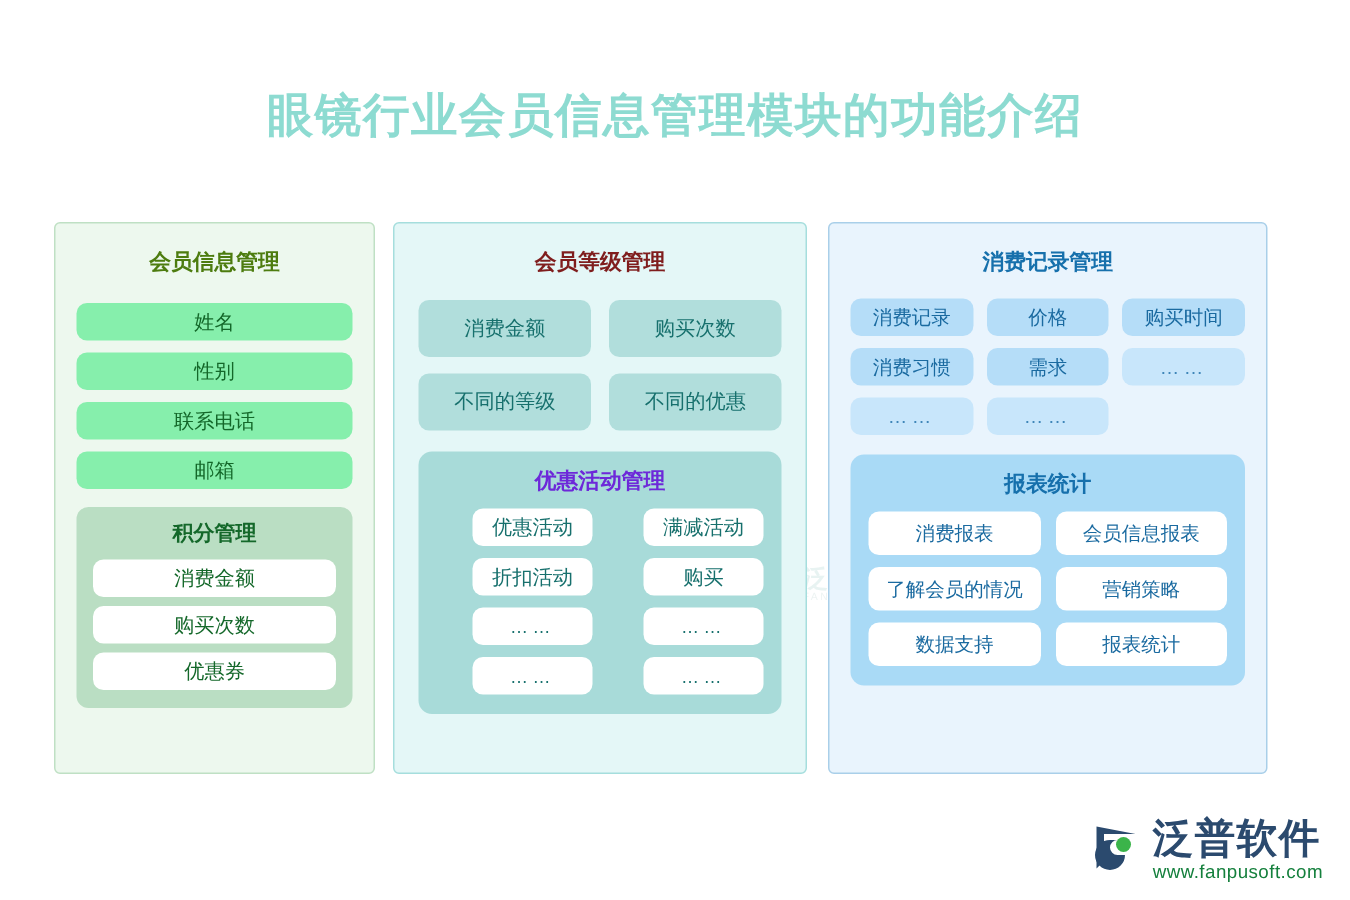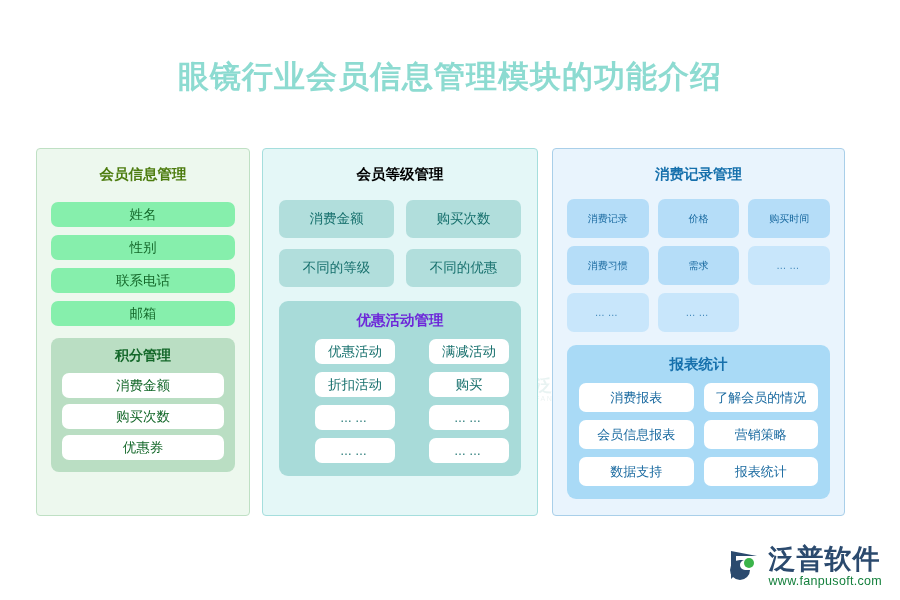--- a/index.html
+++ b/index.html
@@ -135,21 +135,21 @@
     margin-bottom: 6px;
   }
   .subbox-green .chip:last-child { margin-bottom: 0; }
 
   
   #panel-mid {
     left: 262px; top: 148px; width: 276px; height: 368px;
     background: #e4f7f7;
     border-color: #a5dedd;
   }
-  #panel-mid .panel-title { color: #000000; margin-top: 16px; }
+  #panel-mid .panel-title { color: #7f1d1d; margin-top: 16px; }
 
   .mid-grid {
     margin: 16px 16px 0 16px;
     display: grid;
     grid-template-columns: 1fr 1fr;
     gap: 11px 12px;
   }
   .mid-grid .chip {
     height: 38px;
     background: #b1dedc;
@@ -189,24 +189,24 @@
   }
   #panel-right .panel-title { color: #1670ac; margin-top: 16px; }
 
   .right-grid {
     margin: 15px 14px 0 14px;
     display: grid;
     grid-template-columns: 1fr 1fr 1fr;
     gap: 8px 9px;
   }
   .right-grid .chip {
-    height: 39px;
+    height: 25px;
     background: #b5ddf8;
     color: #1a6aa0;
-    font-size: 10px;
+    font-size: 13px;
   }
   .right-grid .chip.dots { background: #c8e6fb; color: #3f86b8; }
 
   .subbox-blue {
     margin: 13px 14px 0 14px;
     background: #a9daf6;
     border-radius: 9px;
     padding: 10px 12px 13px 12px;
   }
   .subbox-blue .sub-title {
@@ -323,22 +323,22 @@
       <div class="chip">消费习惯</div>
       <div class="chip">需求</div>
       <div class="chip dots">……</div>
       <div class="chip dots">……</div>
       <div class="chip dots">……</div>
     </div>
     <div class="subbox-blue">
       <div class="sub-title">报表统计</div>
       <div class="sub-grid">
         <div class="chip">消费报表</div>
+        <div class="chip">会员信息报表</div>
         <div class="chip">了解会员的情况</div>
-        <div class="chip">会员信息报表</div>
         <div class="chip">营销策略</div>
         <div class="chip">数据支持</div>
         <div class="chip">报表统计</div>
       </div>
     </div>
   </div>
 
   <div class="brand">
     <div class="brand-mark">
       <svg width="36" height="36" viewBox="0 0 36 36">

